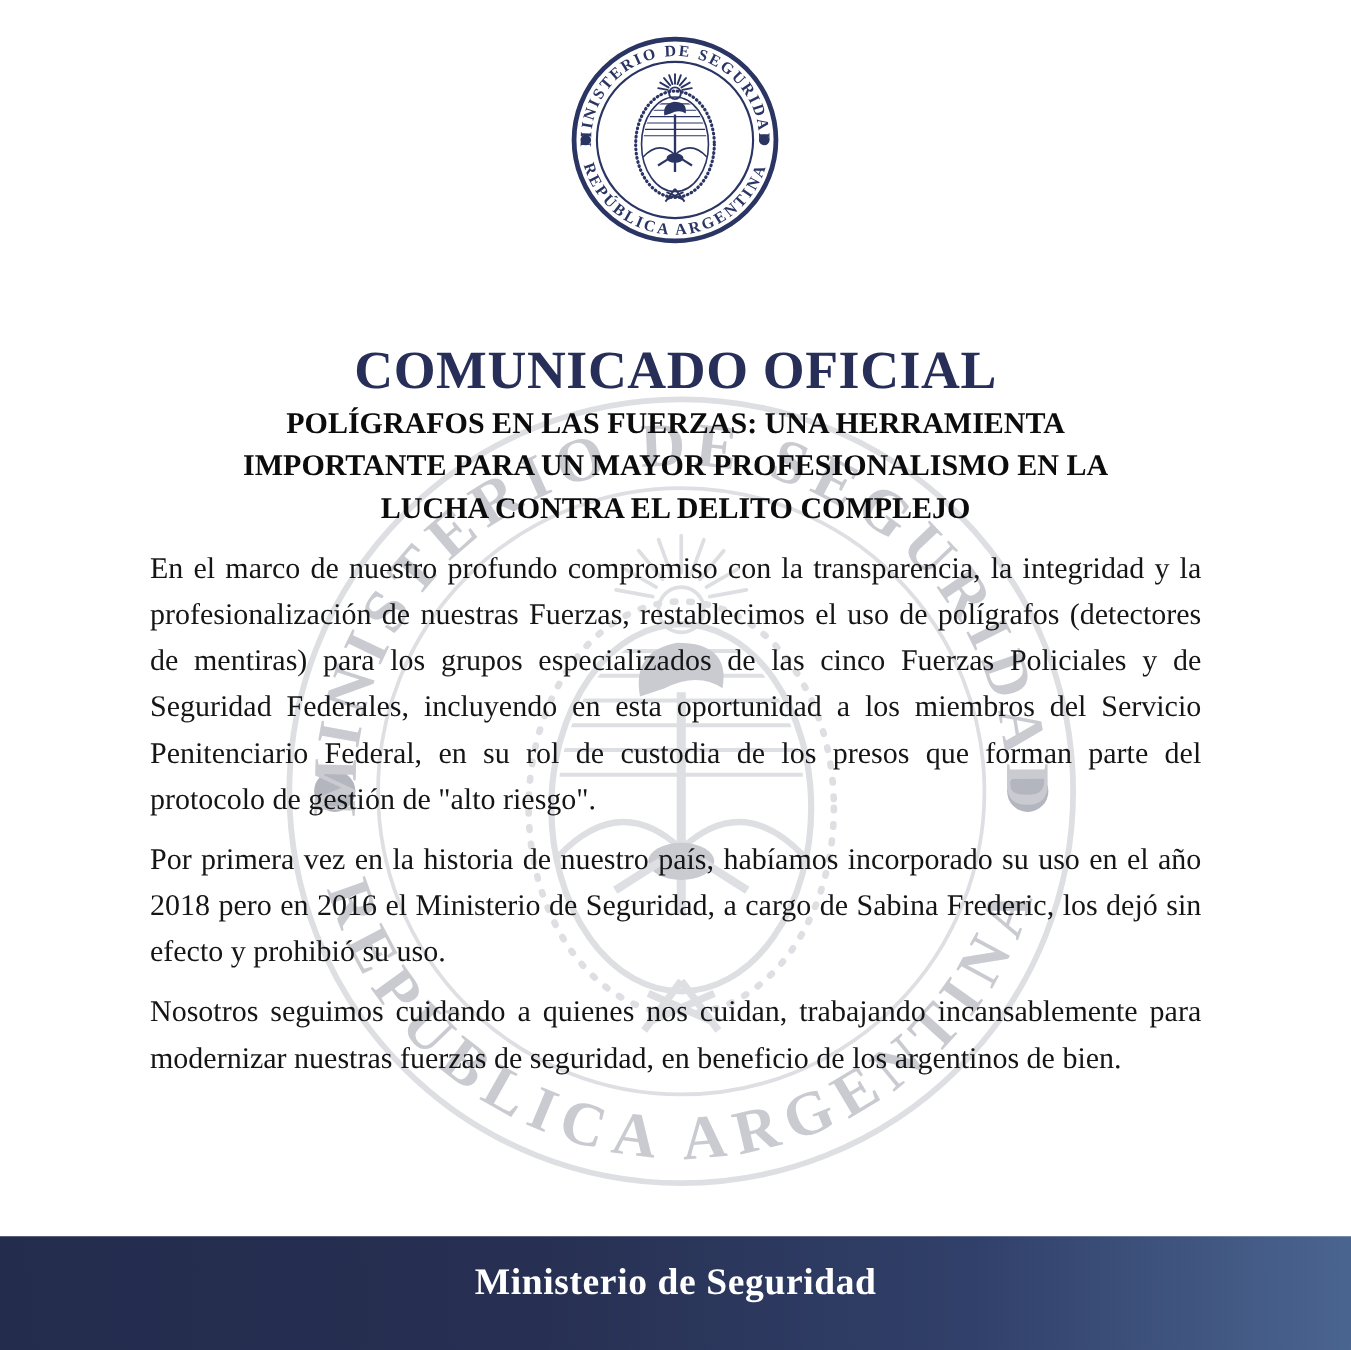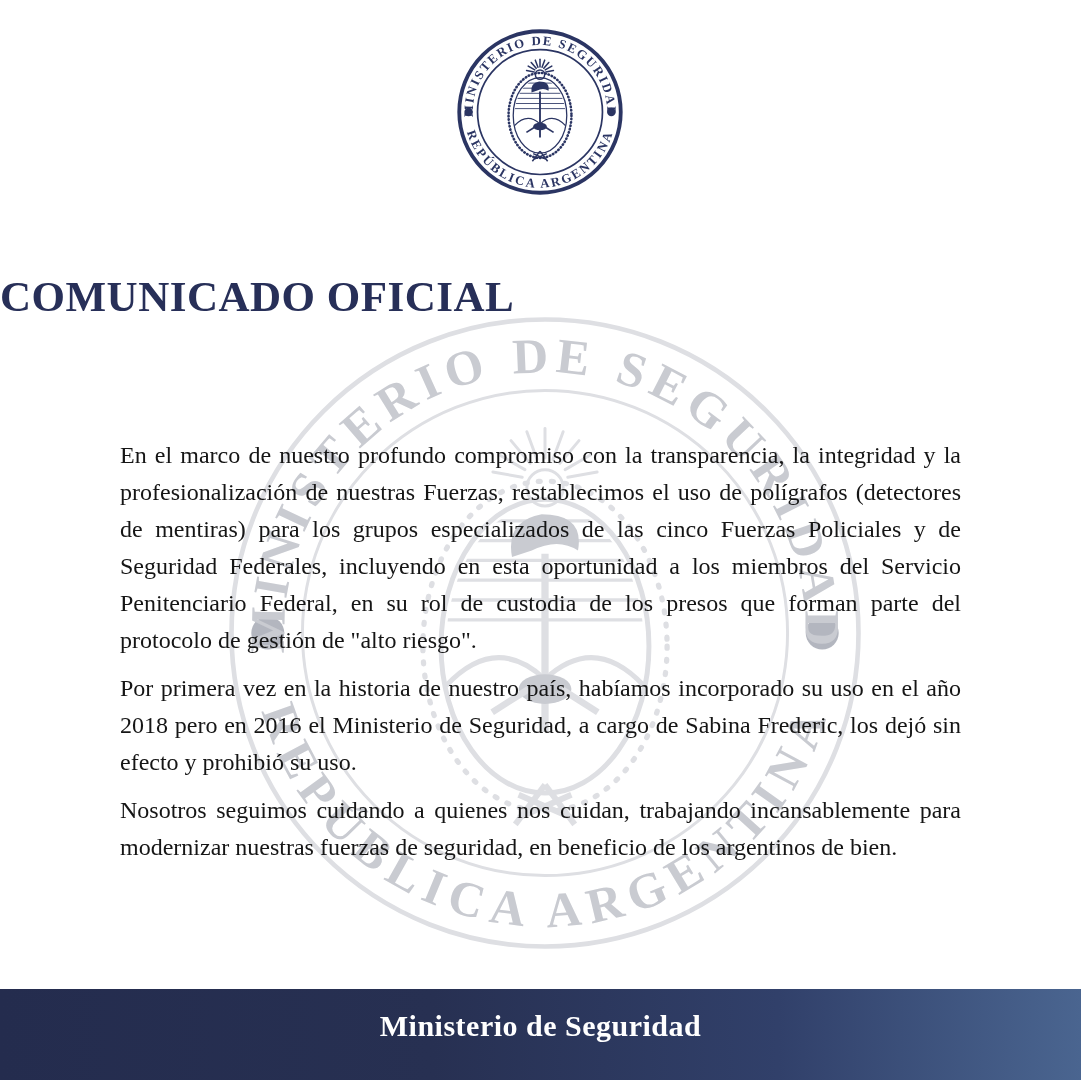--- a/index.html
+++ b/index.html
@@ -26,21 +26,21 @@
     --sw1:1.4; --sw2:0.9; --sw3:1.6;
   }
 
   
   .logo{position:absolute;left:455px;top:27px;width:170px;height:170px;z-index:2;}
   .logo svg{width:100%;height:100%;color:#2b3563;}
 
   
   .title{
     position:absolute;top:243px;left:0;width:100%;z-index:2;
-    text-align:left;
+    text-align:center;
     font-size:43px;font-weight:bold;color:#272f58;
     letter-spacing:0.5px;
   }
   .subtitle{
     position:absolute;top:322px;left:130px;width:821px;z-index:2;
     text-align:center;
     font-size:24px;line-height:34px;font-weight:bold;color:#0c0c0c;
   }
 
   
@@ -140,20 +140,25 @@
   </div>
 
   <div class="logo">
     <svg xmlns="http://www.w3.org/2000/svg">
         <use href="#seal"></use>
       </svg>
   </div>
 
   <h1 class="title">COMUNICADO OFICIAL</h1>
 
+  <div class="subtitle">
+    <div>POLÍGRAFOS EN LAS FUERZAS: UNA HERRAMIENTA</div>
+    <div>IMPORTANTE PARA UN MAYOR PROFESIONALISMO EN LA</div>
+    <div>LUCHA CONTRA EL DELITO COMPLEJO</div>
+  </div>
 
   <div class="body-text">
     <p>En el marco de nuestro profundo compromiso con la transparencia, la integridad y la profesionalización de nuestras Fuerzas, restablecimos el uso de polígrafos (detectores de mentiras) para los grupos especializados de las cinco Fuerzas Policiales y de Seguridad Federales, incluyendo en esta oportunidad a los miembros del Servicio Penitenciario Federal, en su rol de custodia de los presos que forman parte del protocolo de gestión de "alto riesgo".</p>
     <p>Por primera vez en la historia de nuestro país, habíamos incorporado su uso en el año 2018 pero en 2016 el Ministerio de Seguridad, a cargo de Sabina Frederic, los dejó sin efecto y prohibió su uso.</p>
     <p>Nosotros seguimos cuidando a quienes nos cuidan, trabajando incansablemente para modernizar nuestras fuerzas de seguridad, en beneficio de los argentinos de bien.</p>
   </div>
 
   <div class="footer">
     <span>Ministerio de Seguridad</span>
   </div>

